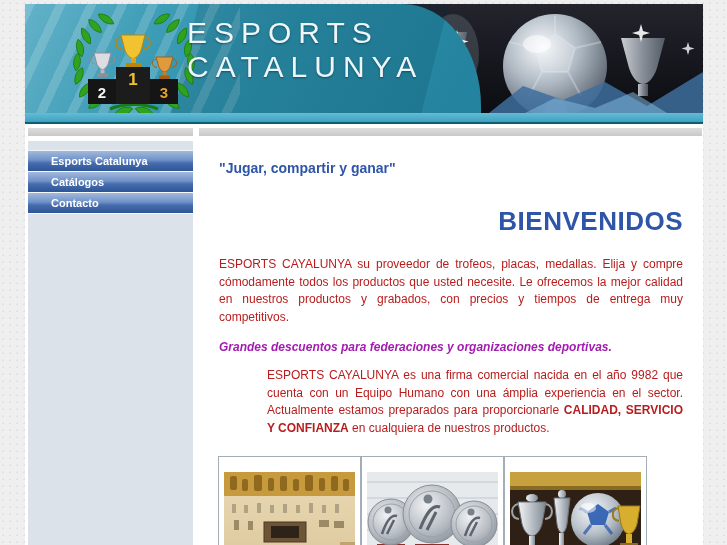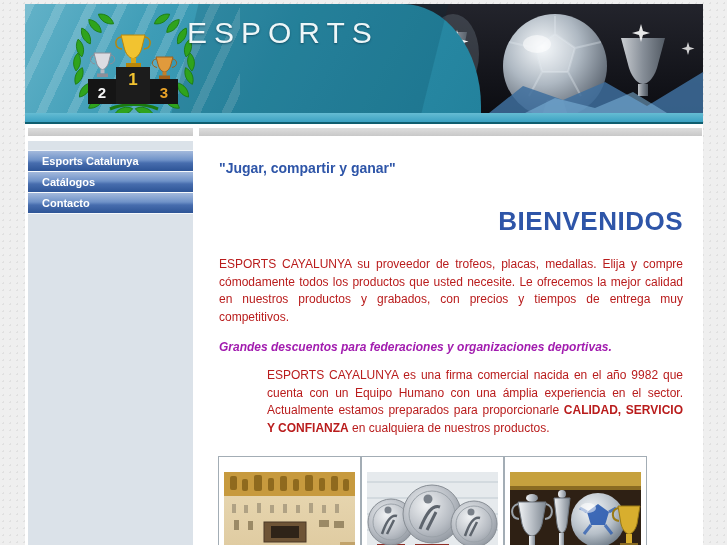--- a/index.html
+++ b/index.html
@@ -50,21 +50,21 @@
   .col-gap{width:6px;}
   .main{width:503px;background:#fff;overflow:visible;padding:19px 19px 0 20px;box-sizing:border-box;}
 
   
   .menu{margin-top:9px;border-top:1px solid #eef3f8;}
   .menu-item{
     height:20px;line-height:20px;
     background:linear-gradient(#a3b9dc,#6f92c8 45%,#476dae 60%,#2d5496);
     border-bottom:1px solid #f6f9fc;
     color:#ffffff;font-size:11px;font-weight:bold;
-    padding-left:14px;cursor:pointer;
+    padding-left:23px;cursor:pointer;
   }
   .menu-item.first{}
 
   
   .tagline{color:#2e55a8;font-size:14px;font-weight:bold;margin:0 0 30px 0;}
   .welcome{color:#2e55a8;font-size:26px;font-weight:bold;margin:0 0 19px 0;letter-spacing:0.5px;text-align:right;}
   .para{font-size:12px;line-height:17.5px;color:#b91c1c;text-align:justify;margin:0 0 13px 0;}
   .highlight{font-size:12px;line-height:17px;color:#a21caf;font-weight:bold;font-style:italic;margin:0 0 11px 0;}
   .para2{margin-bottom:19px;margin-left:48px;}
 
@@ -188,20 +188,21 @@
           <path d="M98,48 h17 l-2.5,9 c-1.5,4 -4.5,6 -6,6 s-4.5,-2 -6,-6 z" fill="#e09a3c" stroke="#a06018"></path>
           <path d="M98,50 c-5,1 -5,7.5 1,8.5 M115,50 c5,1 5,7.5 -1,8.5" stroke="#a06018" fill="none"></path>
           <rect x="104.5" y="63" width="4" height="3.5" fill="#c07f28"></rect>
           <rect x="101" y="66.5" width="11" height="3.5" fill="#a06018"></rect>
         </g>
       </svg>
     </div>
 
     <div class="site-title">
       <div>ESPORTS</div>
+      <div>CATALUNYA</div>
     </div>
 
     <div class="strip-cyan"></div>
     <div class="strip-dark"></div>
   </div>
 
   <div class="bars">
     <div class="bar-left"></div>
     <div class="bar-gap"></div>
     <div class="bar-right"></div>

